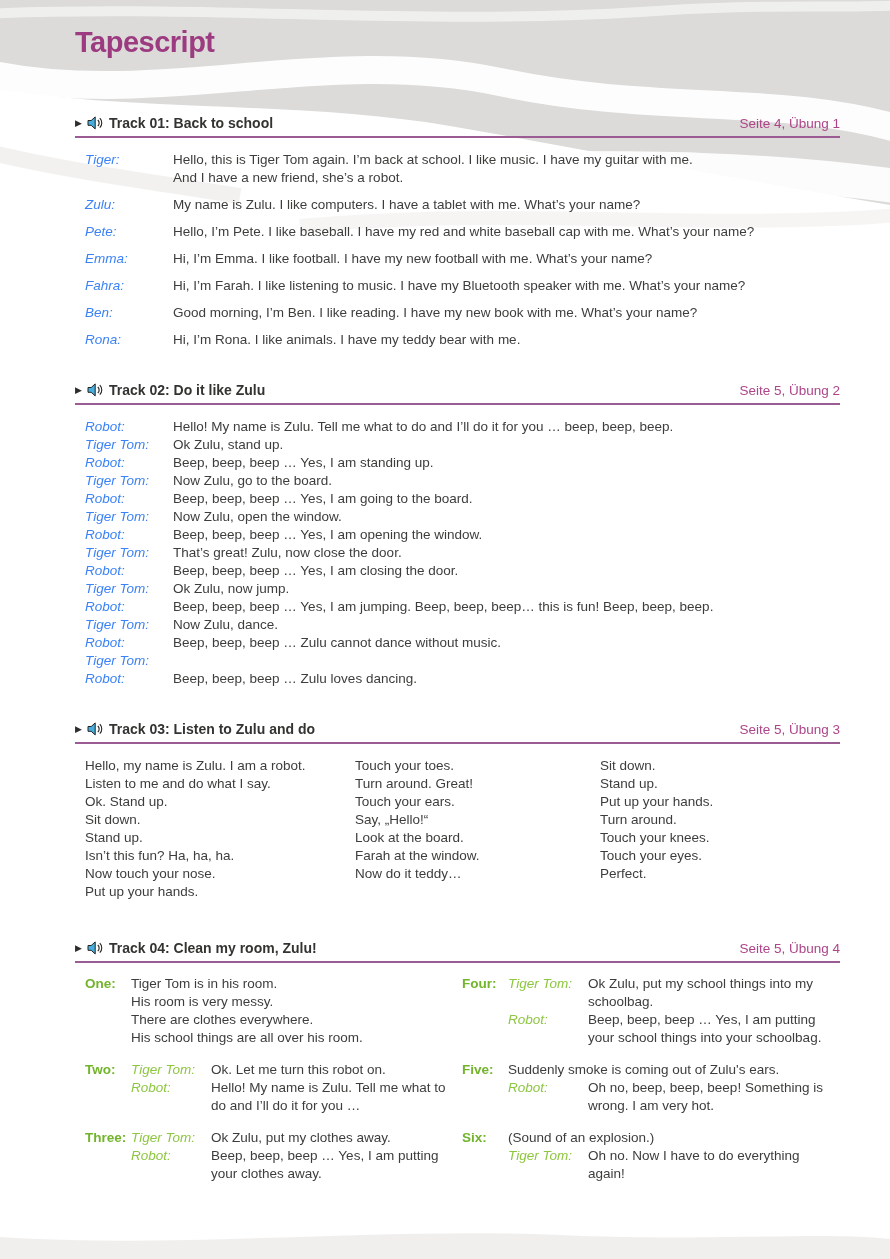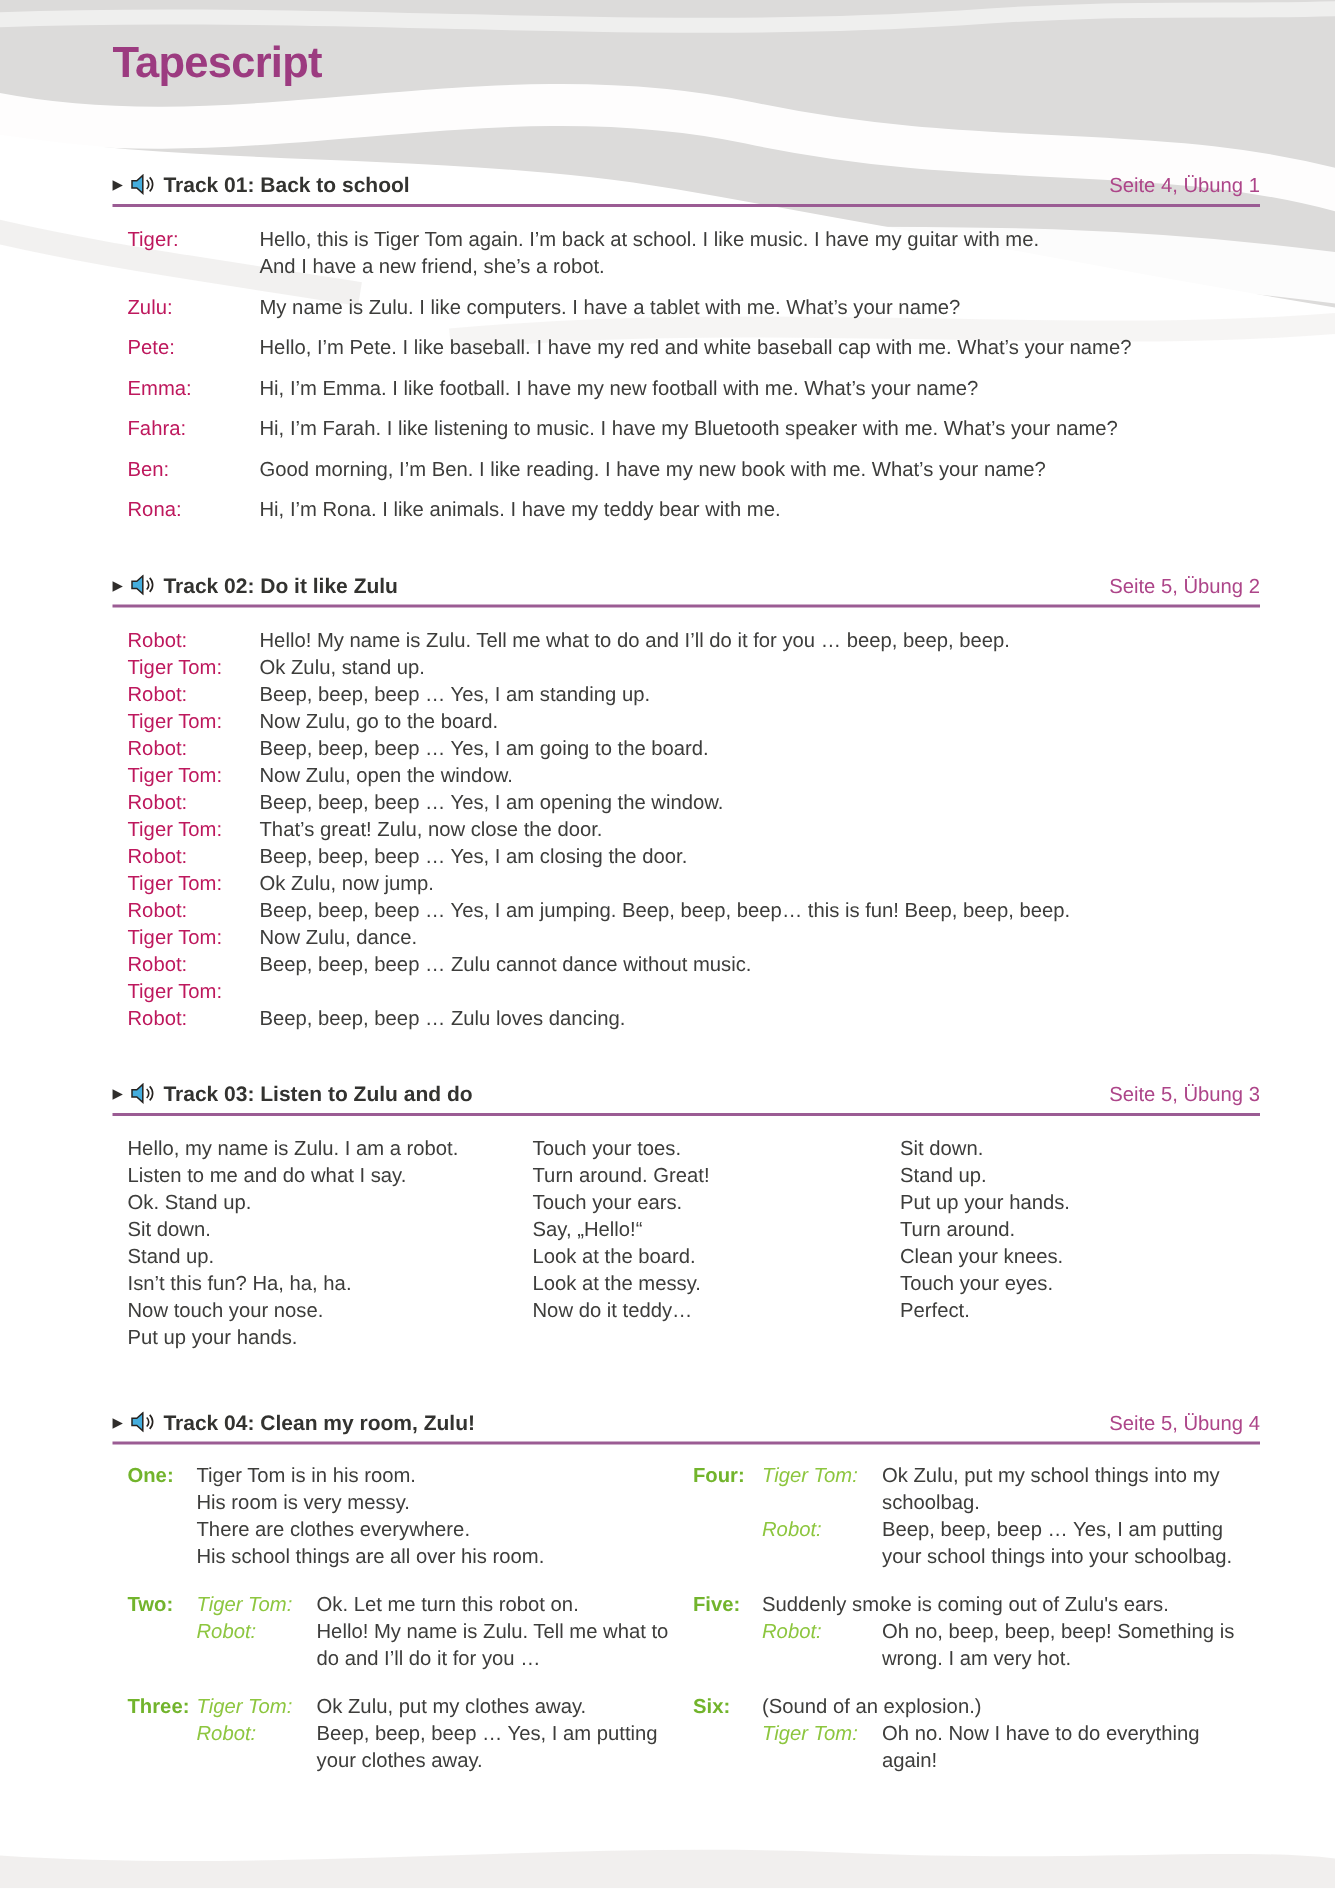--- a/index.html
+++ b/index.html
@@ -23,21 +23,21 @@
   .play-tri{font-size:9px;color:#2f2d2b;margin-right:5px;line-height:1;}
   .spk-ic{display:inline-flex;margin-right:6px;}
   .track-title{font-size:14px;font-weight:bold;color:#333330;}
   .page-ref{margin-left:auto;font-size:13.5px;color:#ad4589;}
   .rule{height:2px;background:#9b5c94;margin-top:2px;}
   
   .dlg-list{margin-top:13px;padding-left:10px;}
   .dlg{display:flex;font-size:13.5px;line-height:18px;}
   .dlg-list.spaced .dlg{margin-bottom:9px;}
   .dlg-list.spaced .dlg:last-child{margin-bottom:0;}
-  .sp{flex:0 0 88px;color:#be185d;}
+  .sp{flex:0 0 88px;color:#3b82f6;font-style:italic;}
   .tx{flex:1;white-space:pre-line;}
   .mt30{margin-top:30px;}
   .mt36{margin-top:36px;}
   
   .cols3{display:flex;margin-top:13px;padding-left:10px;font-size:13.5px;line-height:18px;}
   .col-a{width:270px;}
   .col-b{width:245px;}
   .col-c{flex:1;}
   
   .t4cols{display:flex;margin-top:12px;padding-left:10px;}
@@ -218,29 +218,29 @@
         <div>Isn’t this fun? Ha, ha, ha.</div>
         <div>Now touch your nose.</div>
         <div>Put up your hands.</div>
       </div>
       <div class="col-b">
         <div>Touch your toes.</div>
         <div>Turn around. Great!</div>
         <div>Touch your ears.</div>
         <div>Say, „Hello!“</div>
         <div>Look at the board.</div>
-        <div>Look at the messy.</div>
+        <div>Farah at the window.</div>
         <div>Now do it teddy…</div>
       </div>
       <div class="col-c">
         <div>Sit down.</div>
         <div>Stand up.</div>
         <div>Put up your hands.</div>
         <div>Turn around.</div>
-        <div>Clean your knees.</div>
+        <div>Touch your knees.</div>
         <div>Touch your eyes.</div>
         <div>Perfect.</div>
       </div>
     </div>
 
     <div class="track-head mt36">
       <span class="play-tri">▶</span>
       <span class="spk-ic">
         <svg width="16" height="14" viewBox="0 0 16 14">
             <path d="M1,4.5 h3.2 l4,-3.6 v12 l-4,-3.6 h-3.2 z" fill="#45aede" stroke="#26221f" stroke-width="1"></path>

